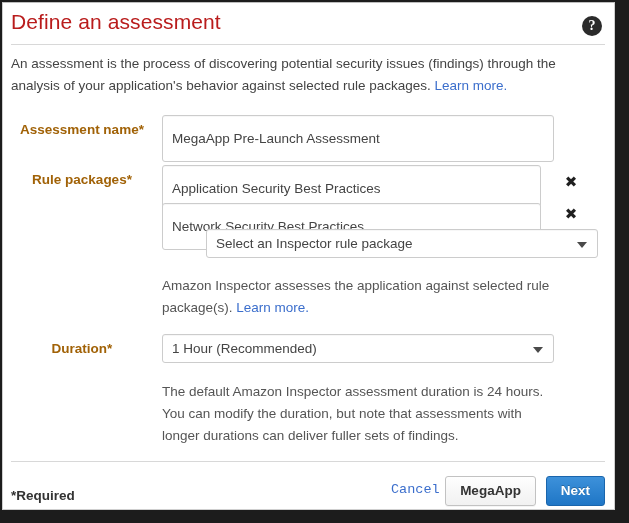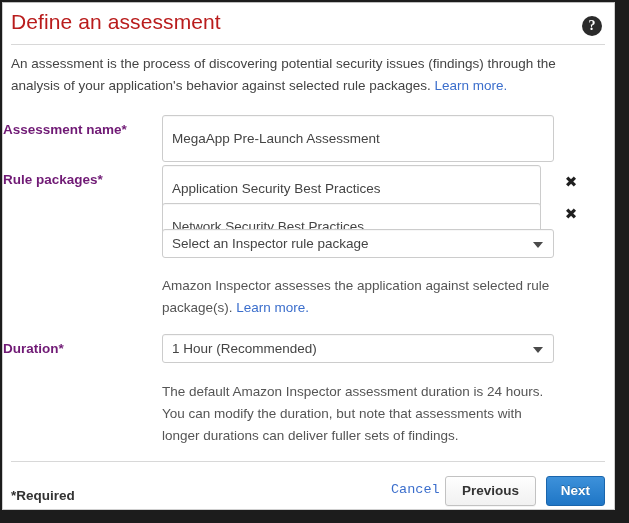--- a/index.html
+++ b/index.html
@@ -72,26 +72,27 @@
   }
   a.link {
     color: #3b6ecc;
     text-decoration: none;
     cursor: pointer;
   }
 
   
   .form-label {
     position: absolute;
-    text-align: left;
+    text-align: center;
     width: 150px;
     left: 0;
     font-size: 13.5px;
     font-weight: bold;
-    color: #701a75;
+    color: #a16207;
+    padding-left: 8px;
   }
   .req { font-weight: bold; }
 
   .field {
     position: absolute;
     left: 159px;
     height: 47px;
     background: #ffffff;
     border: 1px solid #cccccc;
     border-radius: 3px;
@@ -225,21 +226,21 @@
     <div class="form-label" style="top:169px;">
       <span>Rule packages</span><span class="req">*</span>
     </div>
 
     <input class="field short" style="top: 162px;" type="text" readonly="" value="Application Security Best Practices">
     <div class="remove-x" style="top:171px;">✖</div>
 
     <input class="field short" style="top: 194px; margin-top: 6px;" type="text" readonly="" value="Network Security Best Practices">
     <div class="remove-x" style="top:203px;">✖</div>
 
-    <div class="select-wrap" style="top:226px;">
+    <div class="select-wrap" style="top:226px;margin-left:44px;">
       <span class="sel-text">Select an Inspector rule package</span>
       <span class="caret"></span>
     </div>
 
     <div class="helper" style="top:272px;">
       <span>Amazon Inspector assesses the application against selected rule package(s). </span><a class="link">Learn more.</a>
     </div>
 
     <div class="form-label" style="top:338px;">
       <span>Duration</span><span class="req">*</span>
@@ -247,17 +248,17 @@
     <div class="select-wrap" style="top:331px;">
       <span class="sel-text">1 Hour (Recommended)</span>
       <span class="caret"></span>
     </div>
 
     <div class="helper" style="top:378px;">The default Amazon Inspector assessment duration is 24 hours. You can modify the duration, but note that assessments with longer durations can deliver fuller sets of findings.</div>
 
     <div class="rule bottom"></div>
     <div class="required-note">*Required</div>
     <a class="cancel-link">Cancel</a>
-    <div class="btn btn-secondary">Previous</div>
+    <div class="btn btn-secondary">MegaApp</div>
     <div class="btn btn-primary">Next</div>
 
   </div>
 </div>
 
 </body></html>

